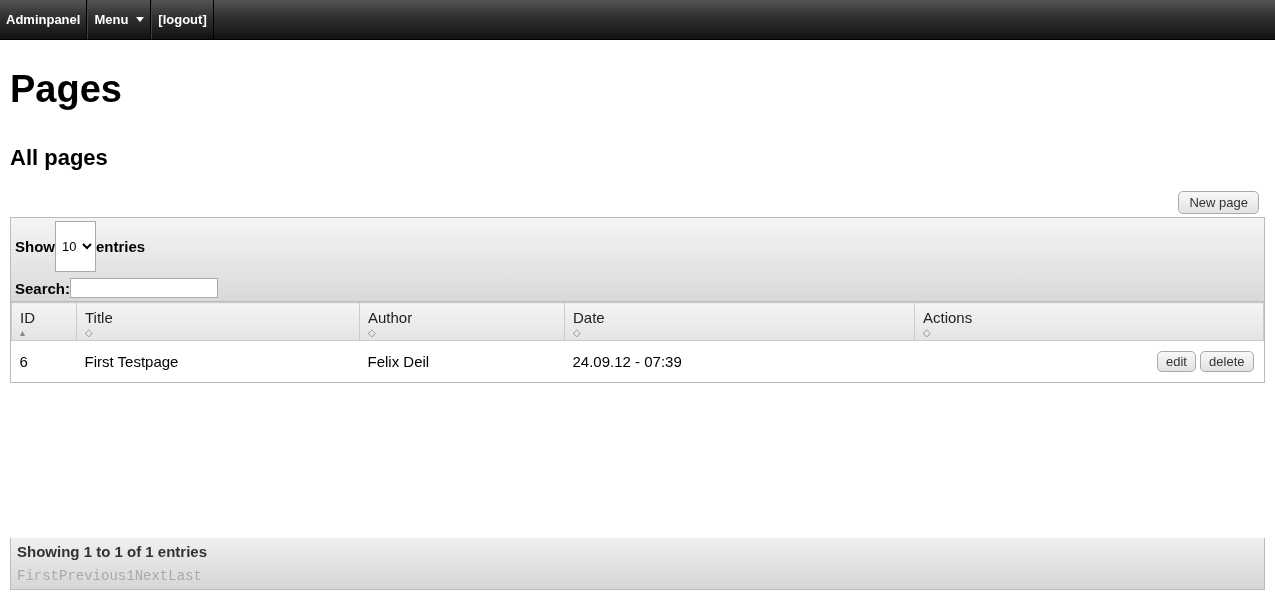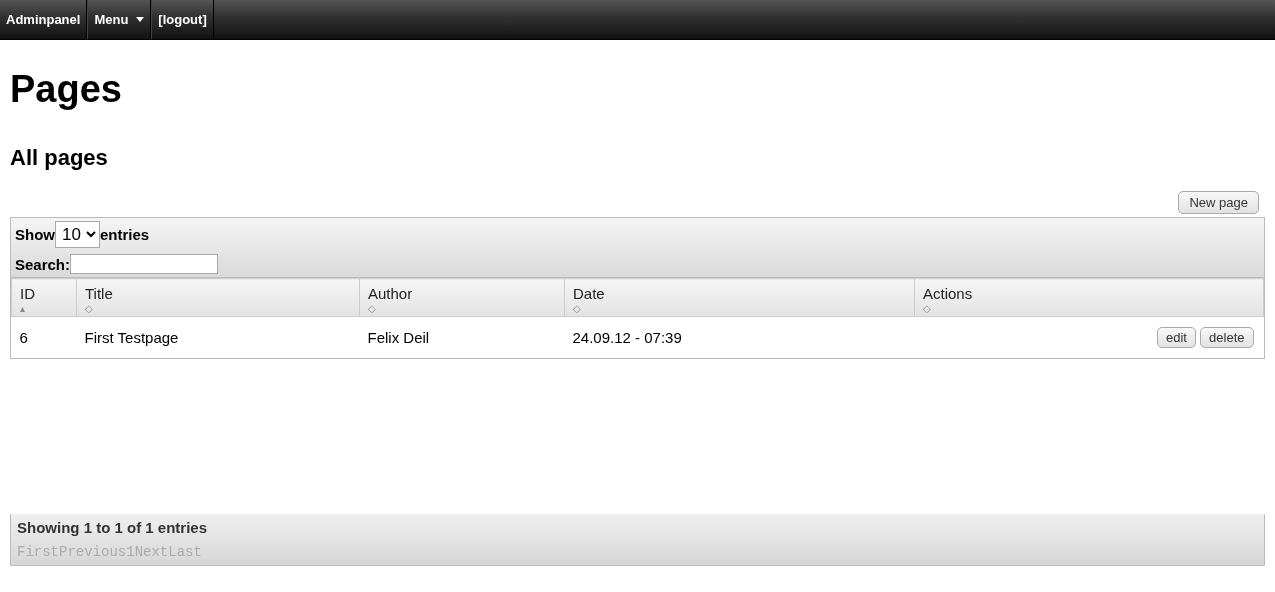--- a/index.html
+++ b/index.html
@@ -11,21 +11,21 @@
 .content { padding: 10px; }
 h1.page-title { font-size: 38px; font-weight: bold; margin: 18px 0 34px 0; }
 h2.sub-title { font-size: 22px; font-weight: bold; margin-bottom: 20px; }
 .toolbar-right { text-align: right; margin-bottom: 3px; padding-right: 6px; }
 .btn { display: inline-block; background: linear-gradient(to bottom, #f8f8f8, #e2e2e2); border: 1px solid #aaa; border-radius: 5px; padding: 3px 10px; font-size: 13px; color: #333; cursor: pointer; }
 .btn-small { padding: 2px 8px; font-size: 13px; }
 .table-wrap { border: 1px solid #bbb; }
 .controls-bar { background: linear-gradient(to bottom, #f5f5f5, #d9d9d9); border-bottom: 1px solid #bbb; }
 .controls-row { padding: 3px 4px; font-size: 15px; font-weight: bold; display: flex; align-items: center; gap: 0; }
 .controls-row label { font-weight: bold; }
-.controls-row select { font-size: 17px; padding: 2px 2px; border: 1px solid #aaa; background: #fff; }
+.controls-row select { font-size: 13px; padding: 16px 2px; border: 1px solid #aaa; background: #fff; }
 .controls-row input[type="text"] { border: 1px solid #aaa; height: 20px; width: 148px; padding: 0 3px; font-size: 13px; }
 table.data { width: 100%; border-collapse: collapse; }
 table.data thead th { text-align: left; background: linear-gradient(to bottom, #f5f5f5, #e3e3e3); border: 1px solid #ccc; padding: 6px 8px 2px 8px; font-weight: normal; font-size: 15px; color: #222; vertical-align: top; }
 table.data thead th .sort-icon { display: block; font-size: 10px; color: #888; line-height: 10px; margin-top: 2px; }
 table.data tbody td { padding: 10px 8px; font-size: 15px; vertical-align: middle; }
 .col-id { width: 65px; }
 .col-title { width: 283px; }
 .col-author { width: 205px; }
 .col-date { width: 350px; }
 .actions-cell { text-align: right; padding-right: 10px !important; }

